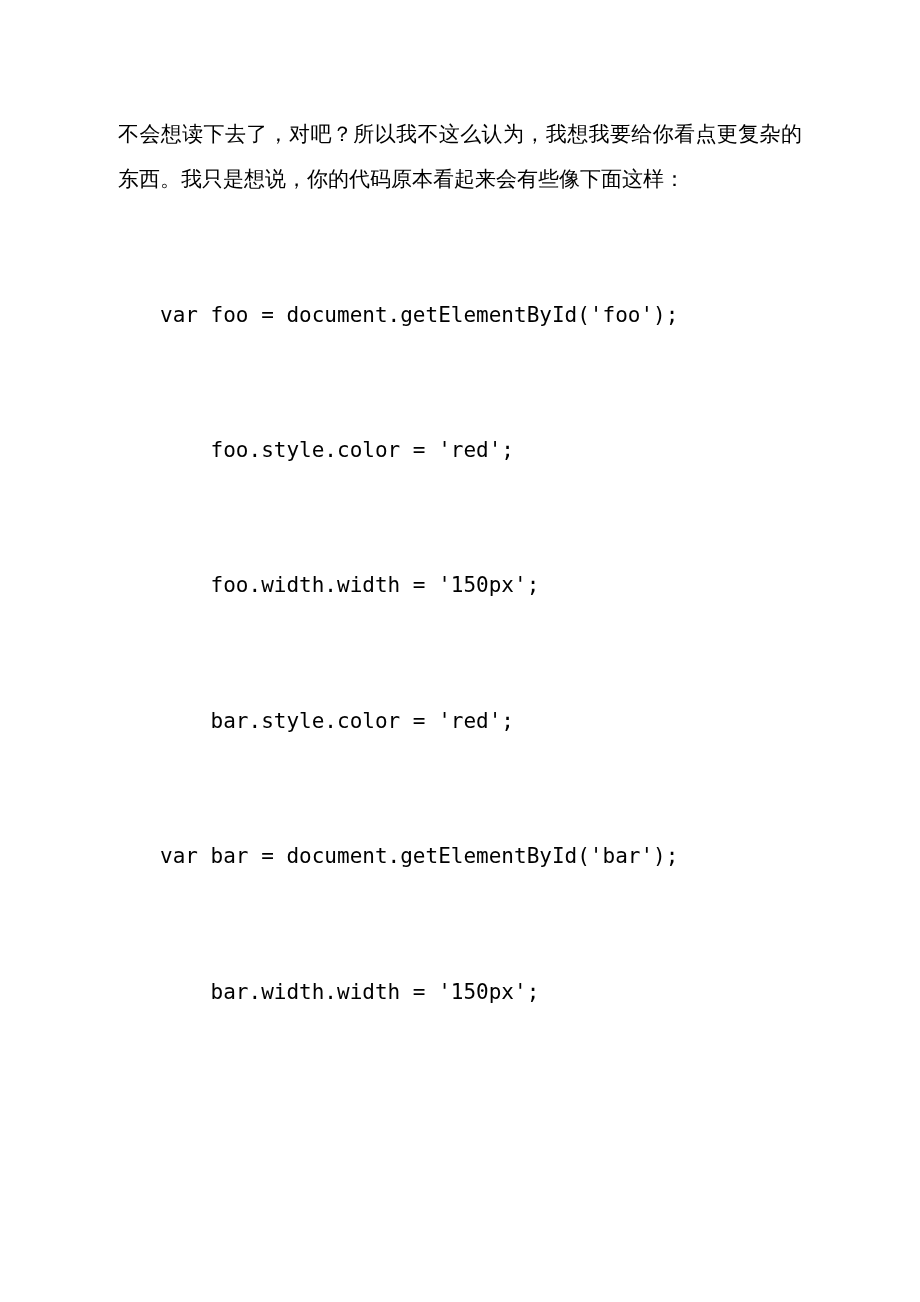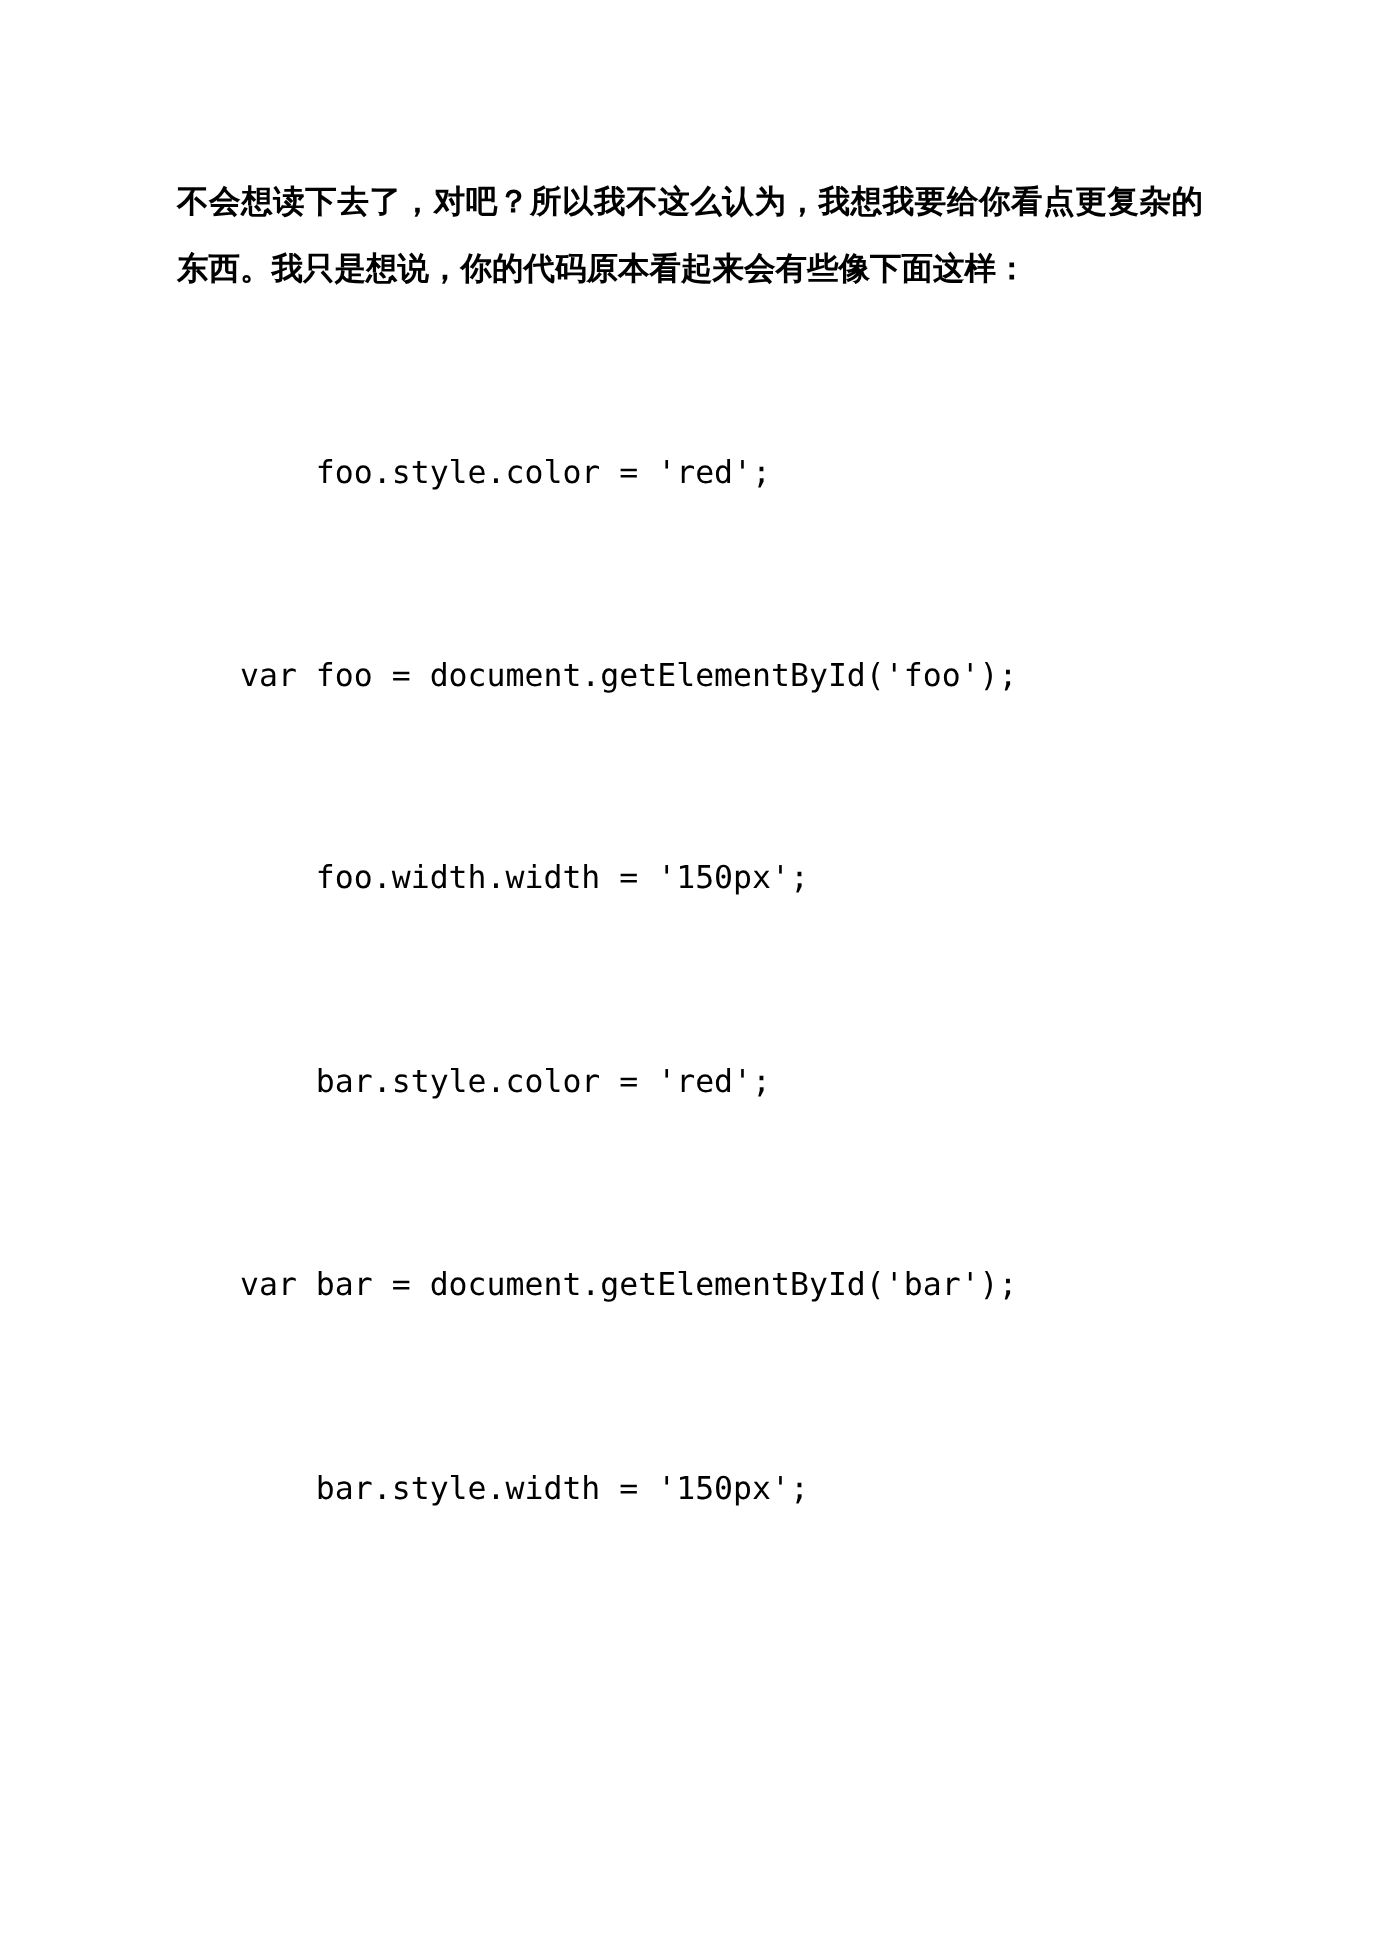--- a/index.html
+++ b/index.html
@@ -12,21 +12,20 @@
     font-size: 21px;
     color: #000;
     line-height: 2.15;
   }
   .page {
     padding: 112px 118px 0 118px;
   }
   .para {
     text-align: justify;
     text-justify: inter-ideograph;
-    font-weight: bold;
   }
   .code-indent {
     padding-left: 2em;
   }
   .code {
     font-family: "SimSun", "NSimSun", monospace;
     white-space: pre-wrap;
     word-break: break-all;
   }
   .line {
@@ -34,22 +33,22 @@
   }
 </style>
 </head>
 <body>
 
 <div class="page">
 
   <div class="para">不会想读下去了，对吧？所以我不这么认为，我想我要给你看点更复杂的东西。我只是想说，你的代码原本看起来会有些像下面这样：</div>
 
   <div class="code code-indent">
+    <span class="line">var foo = document.getElementById('foo');</span>
     <span class="line">    foo.style.color = 'red';</span>
-    <span class="line">var foo = document.getElementById('foo');</span>
     <span class="line">    foo.width.width = '150px';</span>
     <span class="line">    bar.style.color = 'red';</span>
     <span class="line">var bar = document.getElementById('bar');</span>
-    <span class="line">    bar.style.width = '150px';</span>
+    <span class="line">    bar.width.width = '150px';</span>
     
   </div>
 
 </div>
 
 </body></html>

